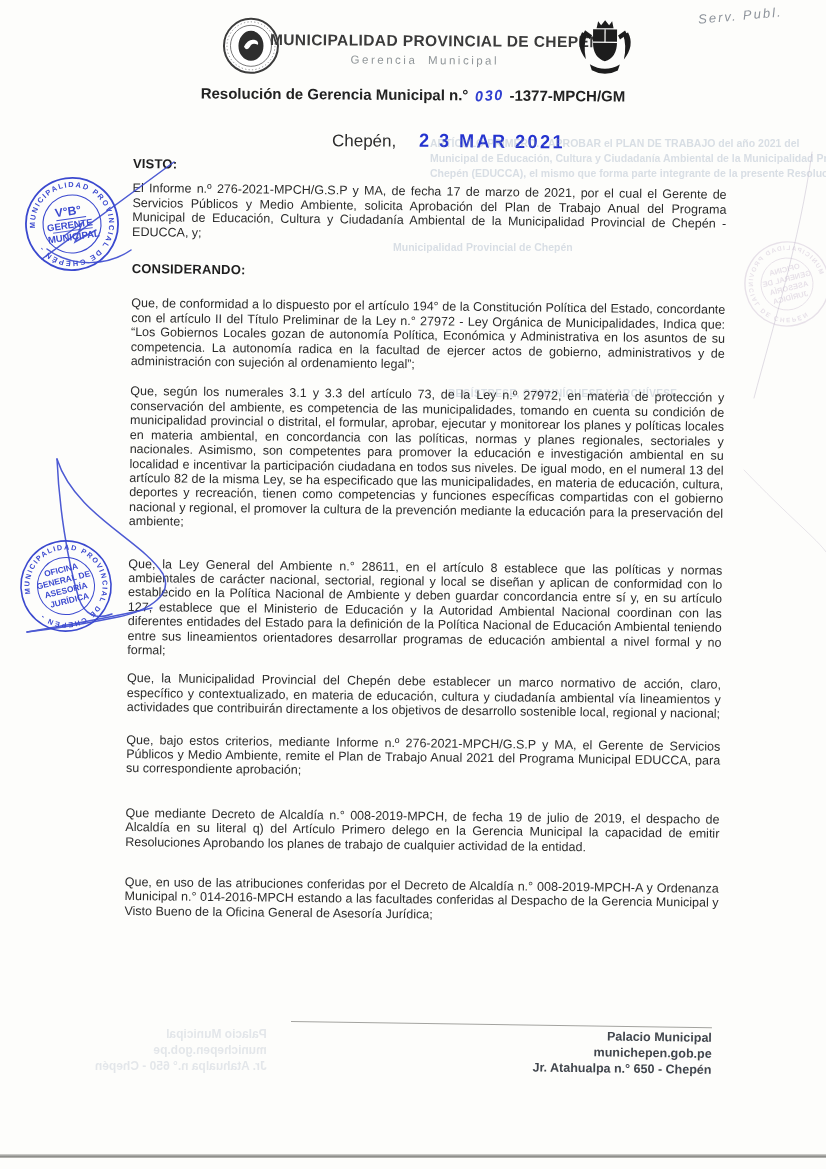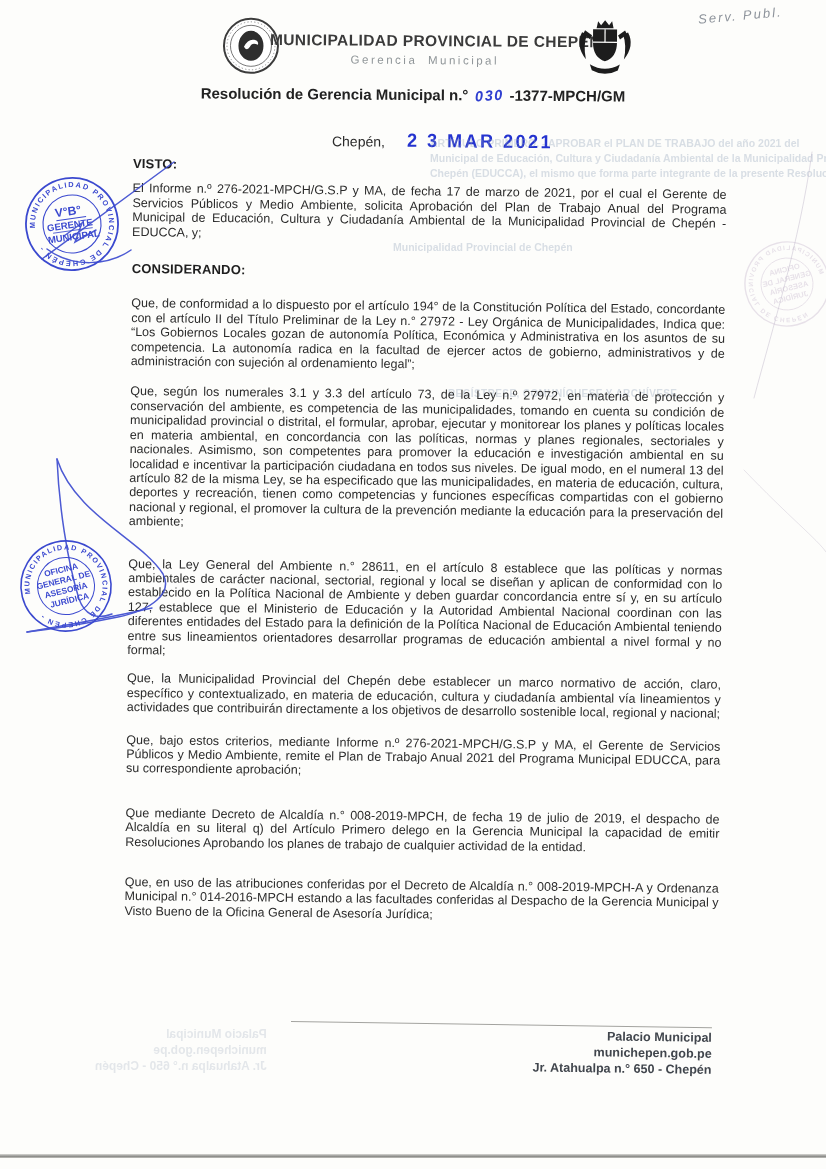--- a/index.html
+++ b/index.html
@@ -23,21 +23,21 @@
   
   .res-title{
     position:absolute;left:0;top:86px;width:826px;text-align:center;
     font-size:15px;font-weight:bold;color:#222;transform:rotate(.4deg);
   }
   .hand-blue{
     color:#2f3fd0;font-weight:bold;font-style:italic;font-size:14.5px;
     display:inline-block;transform:rotate(-4deg);letter-spacing:1.5px;padding:0 2px;
   }
   .dateline{position:absolute;left:332px;top:131px;transform:rotate(.4deg);white-space:nowrap;}
-  .place{font-size:14px;color:#2b2b2b;}
+  .place{font-size:17px;color:#2b2b2b;}
   .date-stamp{
     color:#2433cf;font-weight:bold;font-size:18px;letter-spacing:2.5px;
     margin-left:18px;display:inline-block;transform:scaleY(1.06) rotate(.2deg);
   }
   
   .body-col{
     position:absolute;left:133px;top:157px;width:594px;
     font-size:12.5px;line-height:14.4px;text-align:justify;
     transform:rotate(.65deg);transform-origin:0 0;color:#2c2c2c;
   }

